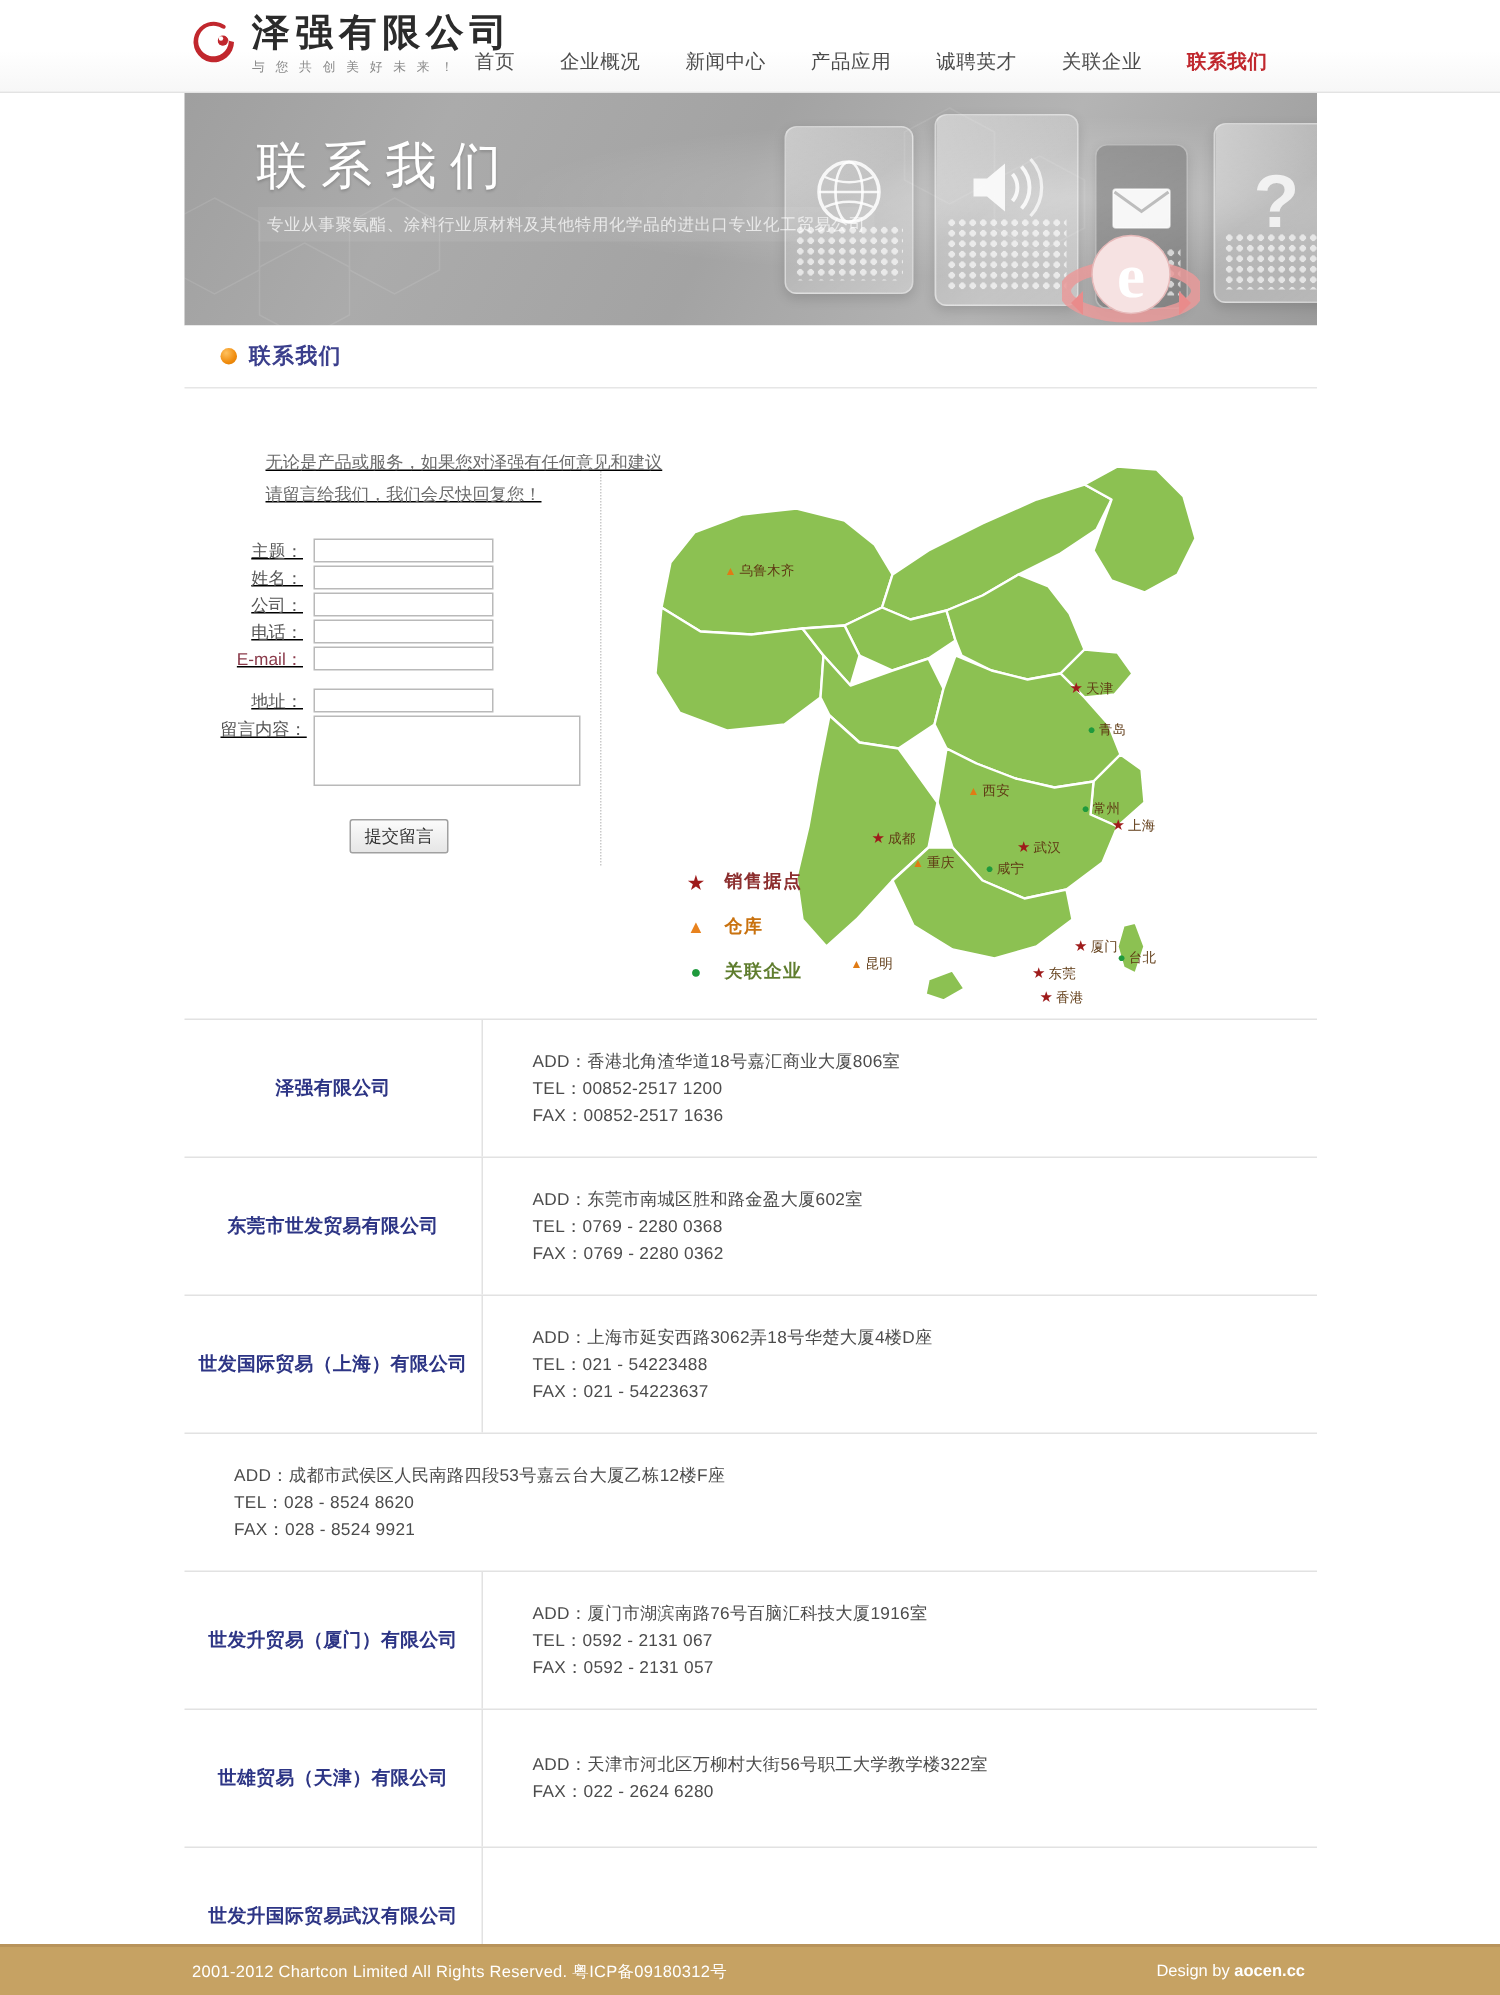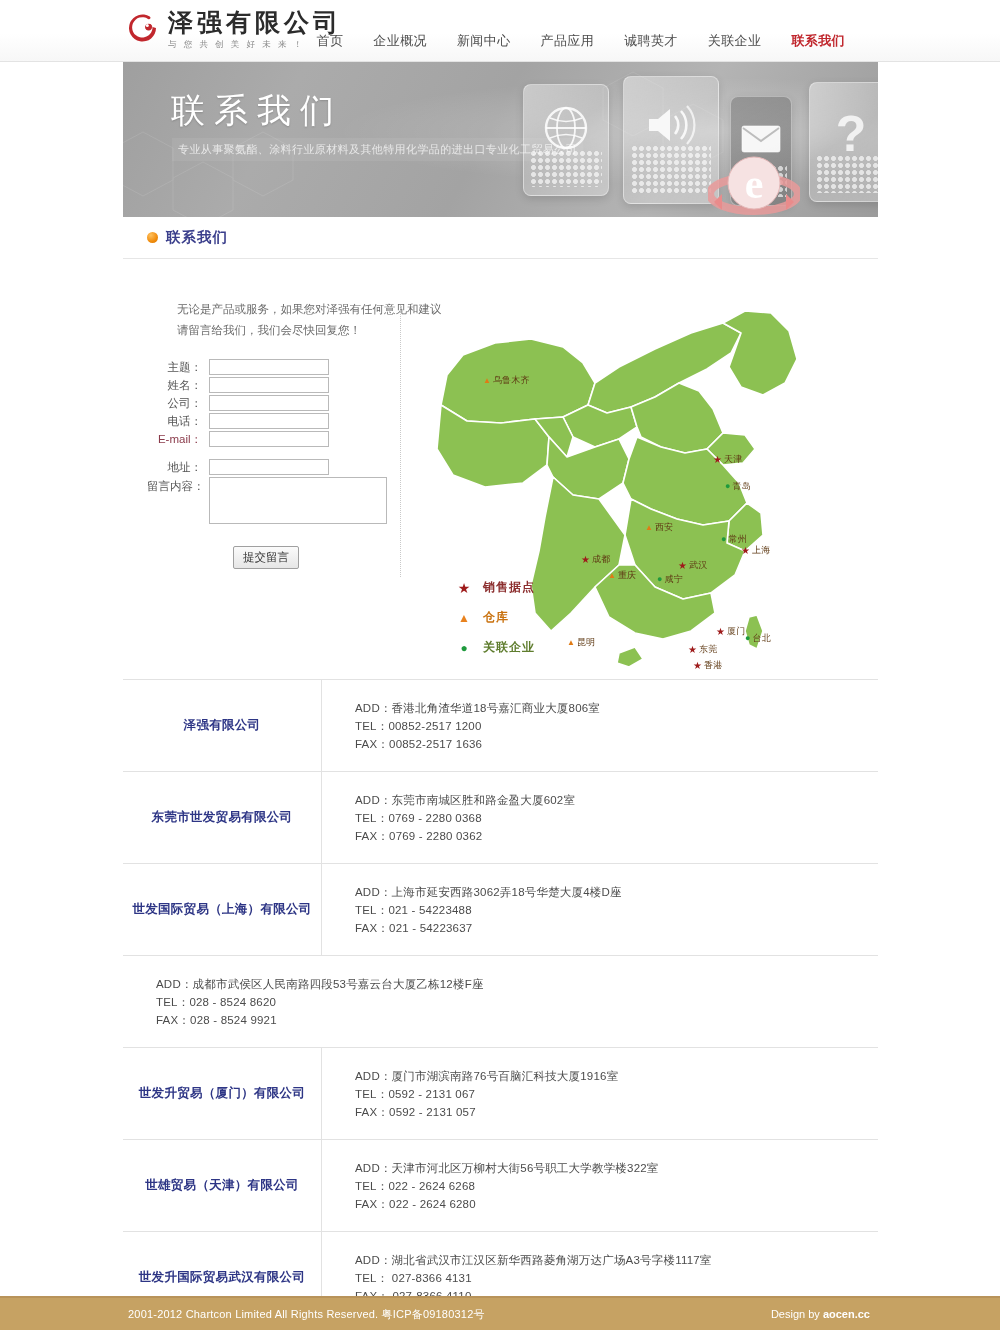--- a/index.html
+++ b/index.html
@@ -99,21 +99,21 @@
   }
   .bullet {
     width: 11px; height: 11px; border-radius: 50%;
     background: radial-gradient(circle at 35% 30%, #ffc15e 0%, #f08c0d 60%, #d87600 100%);
     margin-right: 8px; flex: none;
   }
   .sec-title { font-size: 14.5px; color: #3b3f8c; font-weight: bold; letter-spacing: 1px; }
 
   .upper { position: relative; height: 420px; }
 
-  .form-col { position: absolute; left: 24px; top: 40px; width: 352px; }
+  .form-col { position: absolute; left: 24px; top: 40px; width: 352px; text-decoration: underline; }
   .form-intro { font-size: 11.5px; color: #6b6b6b; line-height: 21px; margin-bottom: 18px; padding-left: 30px; }
   .frow { display: flex; align-items: center; margin-bottom: 2px; }
   .flabel {
     width: 62px; text-align: right; font-size: 11.5px; color: #555;
     padding-right: 7px; flex: none; white-space: nowrap;
   }
   .flabel.email { color: #8a3a4a; }
   .finput {
     width: 120px; height: 16px; border: 1px solid #b9b9b9; background: #fff;
     font-size: 11px; padding: 0 3px; outline: none;
@@ -500,31 +500,25 @@
           <div class="ctinfo">
             <div class="ctline">ADD：厦门市湖滨南路76号百脑汇科技大厦1916室</div>
             <div class="ctline">TEL：0592 - 2131 067</div>
             <div class="ctline">FAX：0592 - 2131 057</div>
           </div>
         </div>
         <div class="ctrow">
           <div class="ctname">世雄贸易（天津）有限公司</div>
           <div class="ctinfo">
             <div class="ctline">ADD：天津市河北区万柳村大街56号职工大学教学楼322室</div>
-            <div class="ctline">TEL：022 - 2624 6268</div>
             <div class="ctline">FAX：022 - 2624 6280</div>
           </div>
         </div>
         <div class="ctrow">
           <div class="ctname">世发升国际贸易武汉有限公司</div>
-          <div class="ctinfo">
-            <div class="ctline">ADD：湖北省武汉市江汉区新华西路菱角湖万达广场A3号字楼1117室</div>
-            <div class="ctline">TEL： 027-8366 4131</div>
-            <div class="ctline">FAX： 027-8366 4110</div>
-          </div>
         </div>
       </div>
   </div>
 
   <div class="footer">
     <div class="foot-left">2001-2012 Chartcon Limited All Rights Reserved. 粤ICP备09180312号</div>
     <div class="foot-right">
       <span>Design by </span><b>aocen.cc</b>
     </div>
   </div>

